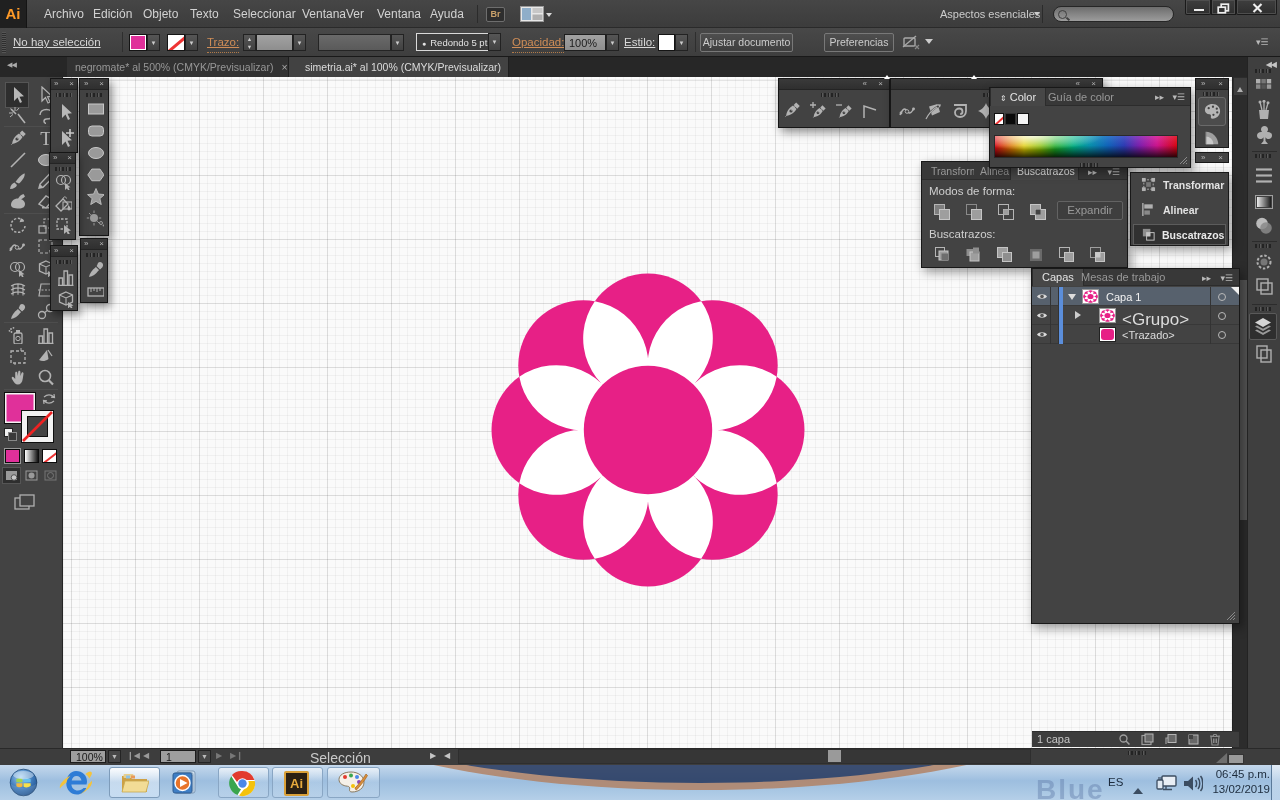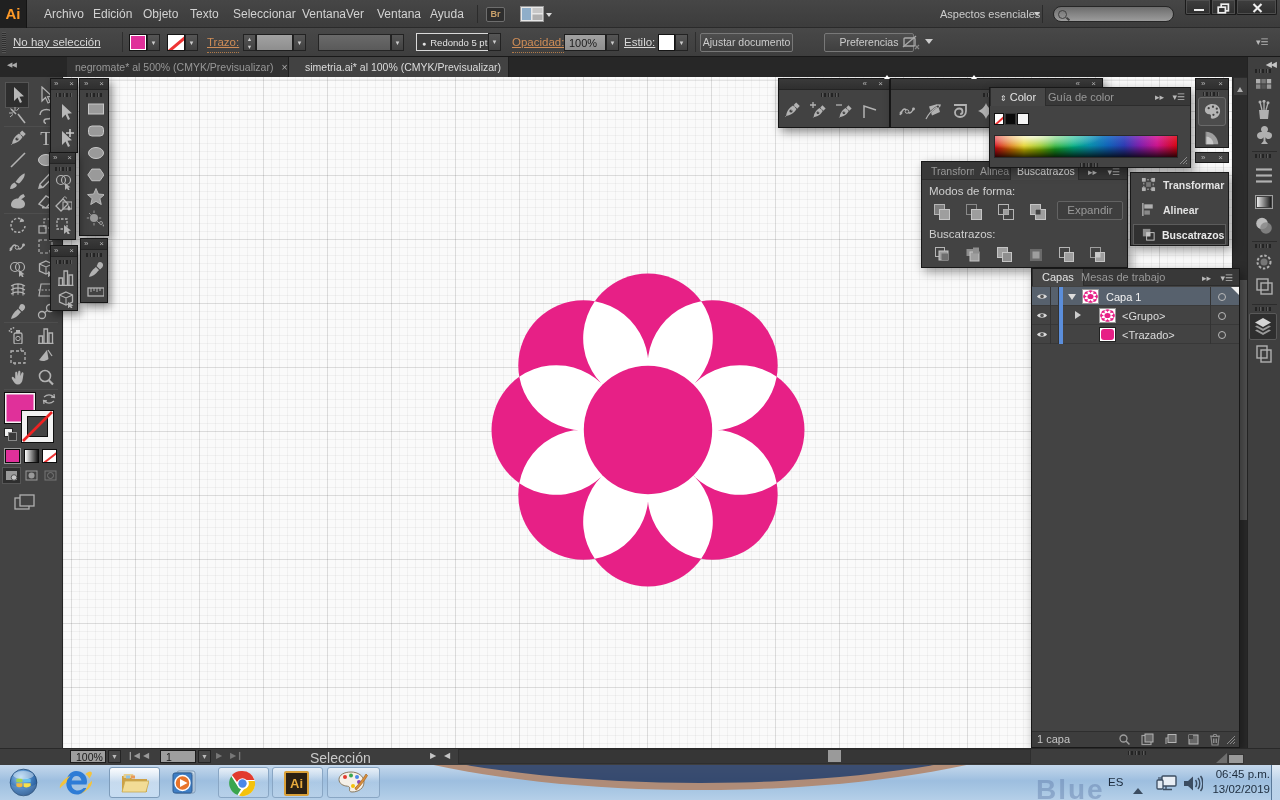--- a/index.html
+++ b/index.html
@@ -125,21 +125,21 @@
 <div class="abs" style="left:416px; top:33px; width:73px; height:18px; background:#3c3c3c; border:1px solid #d9d9d9; color:#e3e3e3; font-size:9.5px; line-height:17px; white-space:nowrap;"><span style="margin-left:5px; font-size:7px;">●</span><span style="margin-left:4px;">Redondo 5 pt.</span></div>
 <div class="abs ddbtn" style="left:488px; top:33px; height:18px;">▼</div>
 <div class="abs cbt cblink" style="left:512px;">Opacidad:</div>
 <div class="abs" style="left:564px; top:34px; width:42px; height:17px; background:linear-gradient(#a2a2a2,#8e8e8e); border:1px solid #1e1e1e; color:#1c1c1c; font-size:11px; line-height:16px; padding-left:4px;">100%</div>
 <div class="abs ddbtn" style="left:606px;">▼</div>
 <div class="abs cbt" style="left:624px;">Estilo:</div>
 <div class="abs" style="left:658px; top:34px; width:17px; height:17px; background:#fff; border:1px solid #141414;"></div>
 <div class="abs ddbtn" style="left:675px;">▼</div>
 <div class="abs cbsep" style="left:695px;"></div>
 <div class="abs" style="left:700px; top:33px; width:93px; height:19px; background:linear-gradient(#4e4e4e,#3f3f3f); border:1px solid #787878; border-radius:2px; color:#ccc; font-size:10.5px; text-align:center; line-height:17px; white-space:nowrap;">Ajustar documento</div>
-<div class="abs" style="left:824px; top:33px; width:90px; height:19px; background:linear-gradient(#4e4e4e,#3f3f3f); border:1px solid #787878; border-radius:2px; color:#ccc; font-size:10.5px; text-align:center; line-height:17px; white-space:nowrap;">Preferencias</div>
+<div class="abs" style="left:824px; top:33px; width:70px; height:19px; background:linear-gradient(#4e4e4e,#3f3f3f); border:1px solid #787878; border-radius:2px; color:#ccc; font-size:10.5px; text-align:center; line-height:17px; white-space:nowrap;">Preferencias</div>
 <svg class="abs" style="left:902px; top:35px;" width="18" height="15" viewBox="0 0 18 15">
     <rect x="2" y="3" width="11" height="8" rx="1" fill="none" stroke="#a8a8a8" stroke-width="1.4"></rect>
     <line x1="1" y1="12" x2="14" y2="1" stroke="#a8a8a8" stroke-width="1.4"></line>
     <path d="M13,10 l4,4 M17,10 l-4,4" stroke="#888" stroke-width="1.2"></path>
   </svg>
 <div class="abs" style="left:925px; top:39px; width:0; height:0; border:4px solid transparent; border-top:5px solid #ccc;"></div>
 <div class="abs pmenu" style="left:1256px; top:37px;">▾<span style="letter-spacing:-1px;">☰</span></div>
 
 <div class="abs" id="tabbar"></div>
 <div class="abs" style="left:7px; top:61px; color:#aaa; font-size:7px; letter-spacing:-1px;">◀◀</div>
@@ -743,21 +743,21 @@
     <div class="abs" style="left:32px; top:31px; color:#e2e2e2; font-size:10.5px; font-weight:bold;">Alinear</div>
     <div class="abs" style="left:2px; top:51px; width:93px; height:21px; background:#313131; border:1px solid #5c5c5c;"></div>
     <svg class="abs" style="left:10px; top:54px;" width="15" height="15" viewBox="0 0 16 16">
         <rect x="2" y="2" width="8" height="8" fill="#8e8e8e"></rect>
         <rect x="6" y="6" width="8" height="8" fill="none" stroke="#c5c5c5"></rect>
         <rect x="6" y="6" width="4" height="4" fill="#c5c5c5"></rect>
       </svg>
     <div class="abs" style="left:31px; top:56px; color:#e9e9e9; font-size:10.5px; font-weight:bold;">Buscatrazos</div>
   </div>
 
-  <div class="panel" style="left:1031px; top:191px; width:209px; height:480px;">
+  <div class="panel" style="left:1031px; top:191px; width:209px; height:356px;">
     <div class="ptabrow" style="height:17px;"></div>
     <div class="ptab on" style="left:0px; height:17px; line-height:17px;">Capas</div>
     <div class="ptab off" style="left:40px; height:17px; line-height:17px;">Mesas de trabajo</div>
     <div class="pmenu" style="right:28px; top:4px;">▸▸</div>
     <div class="pmenu" style="right:7px; top:4px;">▾<span style="letter-spacing:-1px;">☰</span></div>
 
     <div class="abs" style="left:0; top:18px; width:207px; height:19px; background:#57616d; border-bottom:1px solid #3a3a3a;"></div>
     <div class="abs" style="left:0; top:37px; width:207px; height:19px; background:#434343; border-bottom:1px solid #383838;"></div>
     <div class="abs" style="left:0; top:56px; width:207px; height:19px; background:#434343; border-bottom:1px solid #383838;"></div>
     <div class="abs" style="left:18px; top:18px; width:1px; height:57px; background:#333;"></div>
@@ -788,21 +788,21 @@
       </svg>
     <div class="abs" style="left:74px; top:22px; color:#f2f2f2; font-size:11px;">Capa 1</div>
     <div class="abs" style="left:186px; top:24px; width:8px; height:8px; border:1.4px solid #b9b9b9; border-radius:50%;"></div>
     <div class="abs" style="right:0; top:18px; width:0; height:0; border-left:8px solid transparent; border-top:8px solid #f0f0f0;"></div>
 
     <div class="abs" style="left:43px; top:42px; width:0; height:0; border:4.5px solid transparent; border-left:6px solid #ccc;"></div>
     <div class="abs" style="left:67px; top:39px; width:17px; height:15px; background:#fff; border:1px solid #999;"></div>
     <svg class="abs" style="left:68px; top:40px;" width="15" height="13" viewBox="0 0 320 320" preserveAspectRatio="none">
         <use href="#flowerfull"></use>
       </svg>
-    <div class="abs" style="left:90px; top:41px; color:#dcdcdc; font-size:11px;">&lt;Grupo&gt;</div>
+    <div class="abs" style="left:90px; top:41px; color:#dcdcdc; font-size:17px;">&lt;Grupo&gt;</div>
     <div class="abs" style="left:186px; top:43px; width:8px; height:8px; border:1.4px solid #b9b9b9; border-radius:50%;"></div>
 
     <div class="abs" style="left:67px; top:58px; width:17px; height:15px; background:#fff; border:1px solid #222;"></div>
     <div class="abs" style="left:69px; top:60px; width:13px; height:11px; background:#e72086; border-radius:3px;"></div>
     <div class="abs" style="left:90px; top:60px; color:#dcdcdc; font-size:11px;">&lt;Trazado&gt;</div>
     <div class="abs" style="left:186px; top:62px; width:8px; height:8px; border:1.4px solid #b9b9b9; border-radius:50%;"></div>
 
     <div class="abs" style="left:0; top:462px; width:207px; height:16px; background:#3d3d3d; border-top:1px solid #2e2e2e;"></div>
     <div class="abs" style="left:5px; top:464px; color:#c5c5c5; font-size:11px;">1 capa</div>
     <svg class="abs" style="left:86px; top:464px;" width="13" height="13" viewBox="0 0 13 13">

